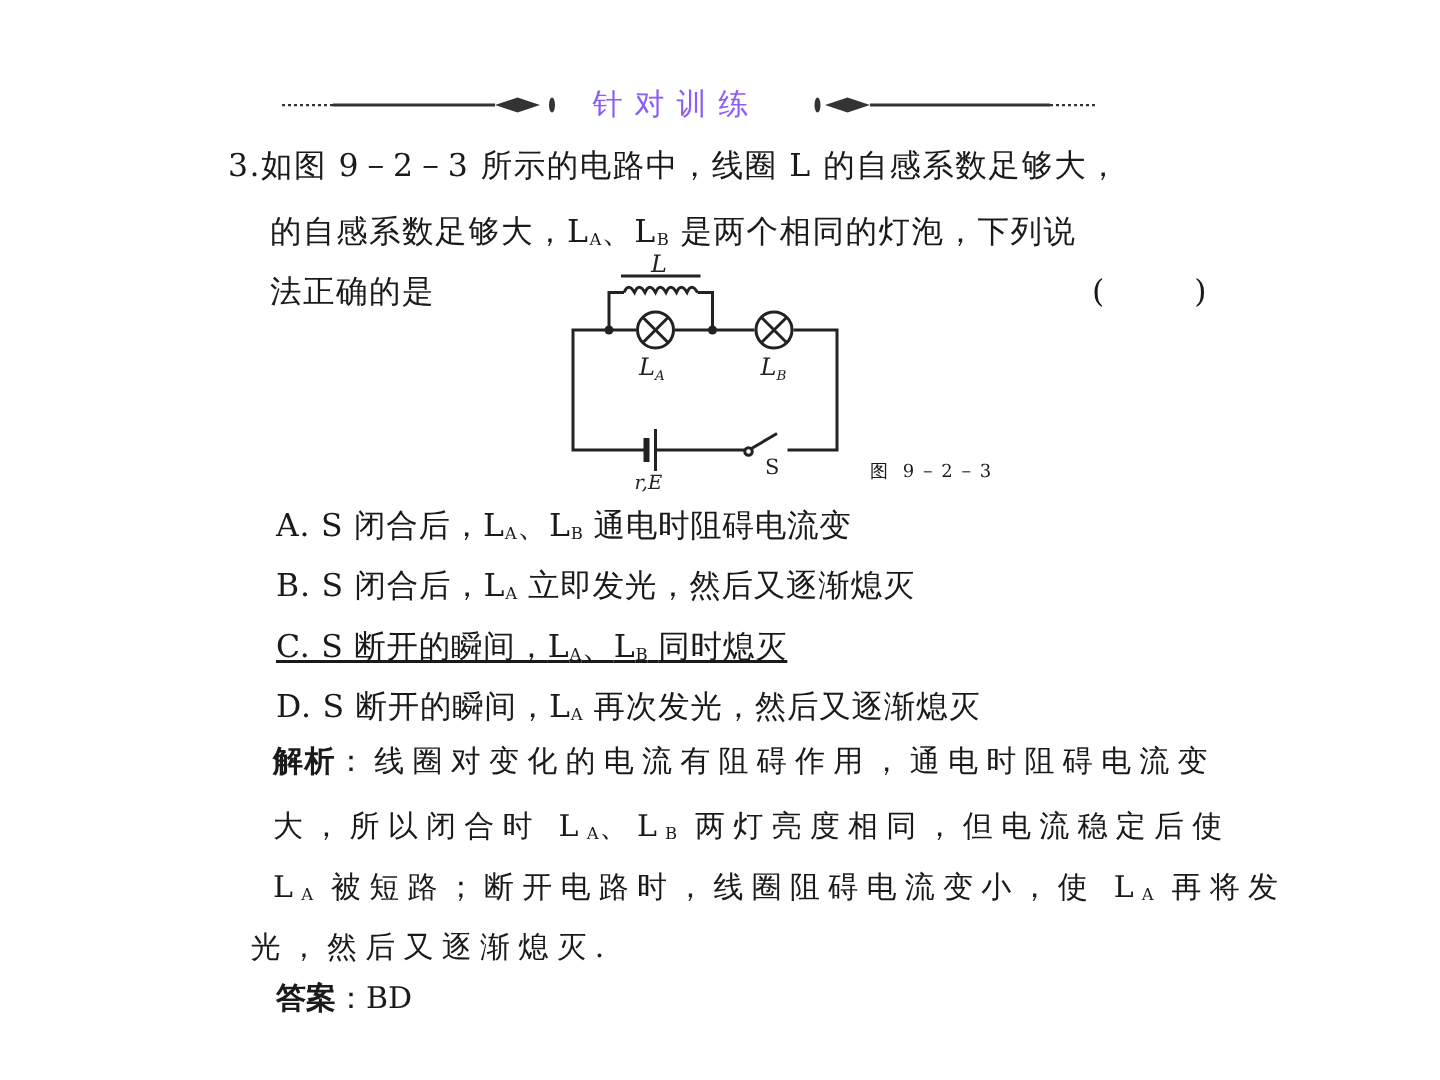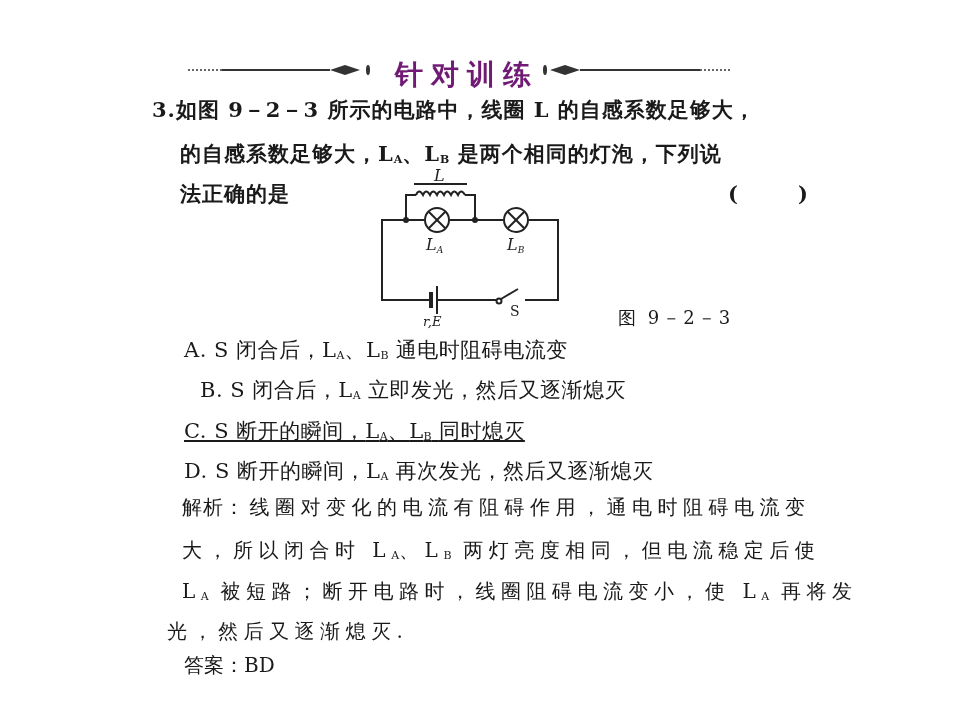--- a/index.html
+++ b/index.html
@@ -1,28 +1,28 @@
 <!DOCTYPE html>
 <html><head>
 <meta charset="utf-8">
 <style>
   html, body { margin:0; padding:0; background:#ffffff; }
   body { width:960px; height:720px; position:relative; overflow:hidden;
          font-family:"DejaVu Serif", "Liberation Serif", serif; color:#1a1a1a; }
   .abs { position:absolute; white-space:nowrap; }
   .banner { position:absolute; left:0; top:52px; width:960px; height:40px; }
   .banner-title { position:absolute; left:395px; top:56px; font-family:"DejaVu Sans", sans-serif;
-                  font-size:28px; font-weight:bold; letter-spacing:8px; color:#701a75; }
-  .q-line { font-size:21px; letter-spacing:1px;font-weight:bold; }
+                  font-size:20px; font-weight:normal; letter-spacing:8px; color:#8b5cf6; }
+  .q-line { font-size:21px; letter-spacing:1px; }
   .opt-line { font-size:21px; letter-spacing:0.5px; }
   .ana-line { font-size:20px; letter-spacing:5.5px; }
-  .bold { font-weight:normal; font-family:"DejaVu Sans", sans-serif; }
+  .bold { font-weight:bold; font-family:"DejaVu Sans", sans-serif; }
   sub.s { font-size:11px; vertical-align:-2px; letter-spacing:0; }
   .circuit { position:absolute; left:360px; top:160px; }
-  .fig-cap { position:absolute; left:580px; top:306px; font-size:18px; letter-spacing:3px;margin-left:38px; }
+  .fig-cap { position:absolute; left:580px; top:306px; font-size:12px; letter-spacing:3px; }
 </style>
 </head>
 <body>
 
 <svg class="banner" viewBox="0 0 960 40" width="960" height="40">
   <line x1="188" y1="18" x2="222" y2="18" stroke="#333" stroke-width="1.5" stroke-dasharray="2,2"></line>
   <line x1="222" y1="18" x2="330" y2="18" stroke="#333" stroke-width="2"></line>
   <polygon points="330,18 345,13 360,18 345,23" fill="#333"></polygon>
   <ellipse cx="368" cy="18" rx="2" ry="5" fill="#333"></ellipse>
   <ellipse cx="545" cy="18" rx="2" ry="5" fill="#333"></ellipse>
@@ -78,21 +78,21 @@
     <text x="507" y="250" font-size="16">L<tspan font-size="9" dy="3">B</tspan></text>
     <text x="423" y="326" font-size="13">r,E</text>
   </g>
   <text x="510" y="316" font-size="14" font-family="DejaVu Serif, serif" fill="#222">S</text>
 </svg>
 <div class="fig-cap">图 9－2－3</div>
 
 <div class="abs opt-line" style="left:184px;top:336px;">
   <span>A. S 闭合后，</span><span>L</span><sub class="s">A</sub><span>、</span><span>L</span><sub class="s">B</sub> <span>通电时阻碍电流变</span>
 </div>
-<div class="abs opt-line" style="left:184px;top:376px;margin-left:16px;">
+<div class="abs opt-line" style="left:184px;top:376px;">
   <span>B. S 闭合后，</span><span>L</span><sub class="s">A</sub> <span>立即发光，然后又逐渐熄灭</span>
 </div>
 <div class="abs opt-line" style="left:184px;top:417px;text-decoration:underline;">
   <span>C. S 断开的瞬间，</span><span>L</span><sub class="s">A</sub><span>、</span><span>L</span><sub class="s">B</sub> <span>同时熄灭</span>
 </div>
 <div class="abs opt-line" style="left:184px;top:457px;">
   <span>D. S 断开的瞬间，</span><span>L</span><sub class="s">A</sub> <span>再次发光，然后又逐渐熄灭</span>
 </div>
 
 <div class="abs ana-line" style="left:182px;top:494px;">

